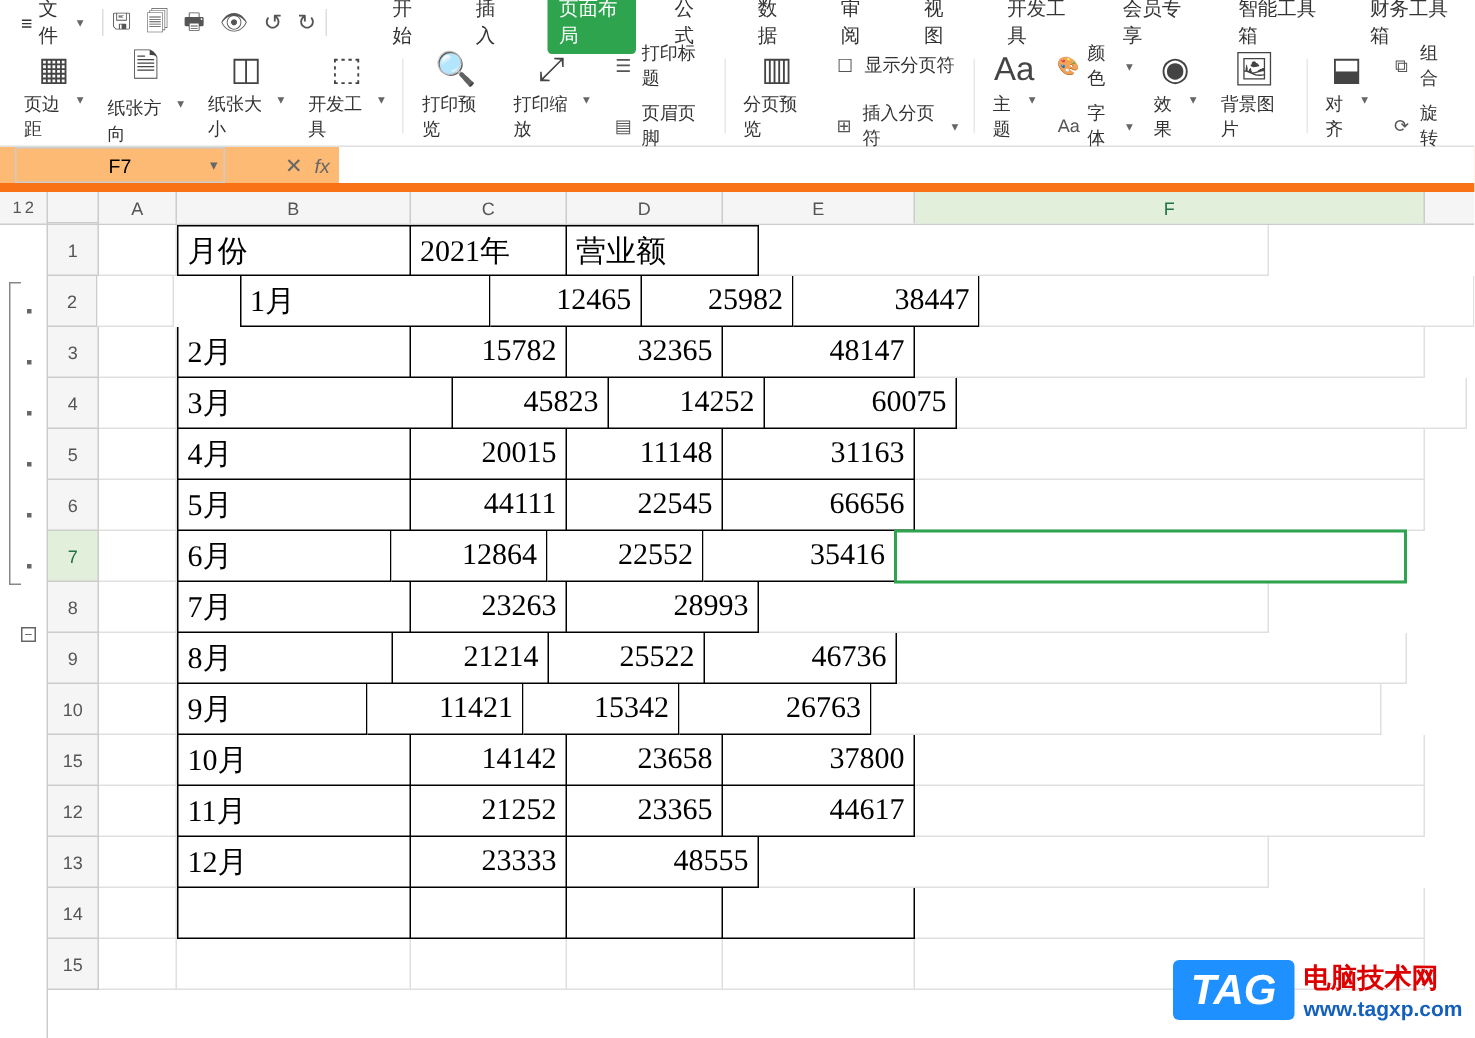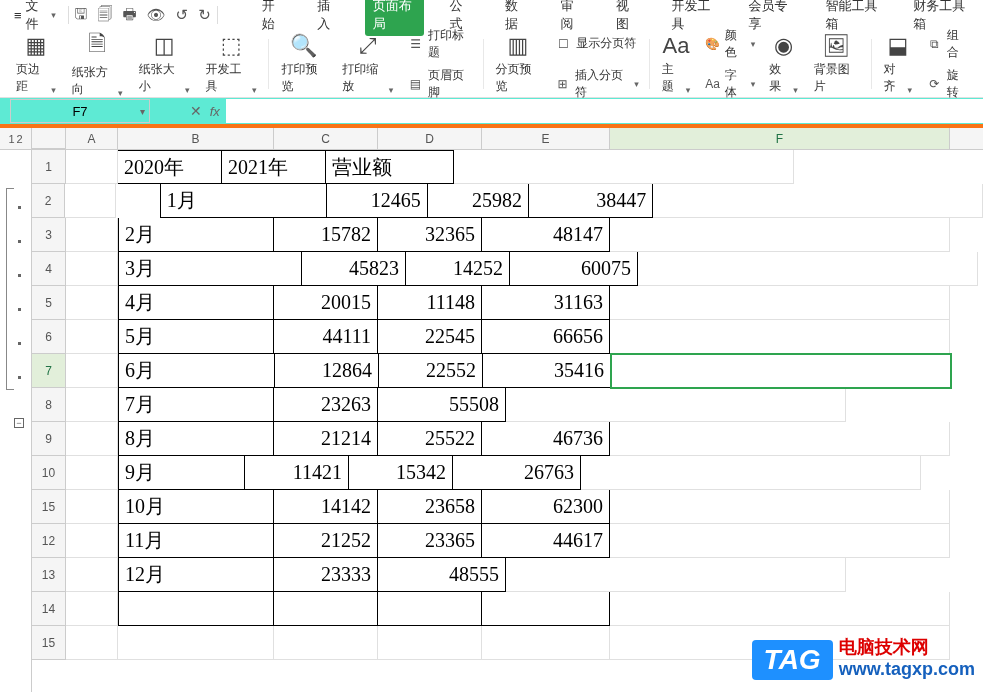--- a/index.html
+++ b/index.html
@@ -13,29 +13,29 @@
 .menubar .qat span { color: #555; font-size: 15px; cursor: pointer; }
 .menubar .tabs { display: flex; gap: 18px; margin-left: 30px; align-items: center; }
 .menubar .tab { font-size: 13px; color: #333; cursor: pointer; padding: 4px 8px; }
 .menubar .tab.active { background: #2ea44f; color: #fff; border-radius: 3px; padding: 3px 8px; }
 
 
 .ribbon { height: 68px; border-bottom: 1px solid #e0e0e0; display: flex; align-items: center; padding: 4px 8px; font-size: 12px; color: #333; background: #fff; }
 .ribbon-group { display: flex; flex-direction: column; align-items: center; justify-content: center; padding: 0 8px; height: 100%; }
 .ribbon-group.big { flex-direction: column; }
 .ribbon-group .icon-big { font-size: 22px; color: #444; height: 32px; display: flex; align-items: center; }
-.ribbon-group .lbl { font-size: 12px; margin-top: 2px; display: flex; align-items: flex-end; gap: 2px; }
+.ribbon-group .lbl { font-size: 12px; margin-top: 2px; display: flex; align-items: flex-start; gap: 2px; }
 .ribbon-sep { width: 1px; height: 50px; background: #e8e8e8; margin: 0 4px; }
 .ribbon-stack { display: flex; flex-direction: column; gap: 6px; padding: 0 6px; }
 .ribbon-stack .row { display: flex; align-items: center; gap: 4px; font-size: 12px; }
 .ribbon-stack .row .ic { width: 18px; text-align: center; color: #555; }
 .caret { font-size: 9px; color: #666; }
 
 
-.formula-bar { height: 30px; border-bottom: 4px solid #f97316; display: flex; align-items: center; font-size: 13px; background: #5eead4; }
+.formula-bar { height: 30px; border-bottom: 6px solid #f97316; display: flex; align-items: center; font-size: 13px; background: #fdba74; }
 .name-box { width: 140px; height: 24px; border: 1px solid #ccc; margin-left: 10px; display: flex; align-items: center; justify-content: center; position: relative; font-size: 13px; }
 .name-box .dd { position: absolute; right: 4px; font-size: 10px; color: #666; }
 .fx-area { display: flex; align-items: center; gap: 8px; margin-left: 40px; color: #666; }
 .fx-input { flex: 1; height: 24px; border: none; margin-left: 6px; }
 
 
 .outline-head { position: absolute; left: 0; top: 128px; width: 32px; height: 22px; border-right: 1px solid #ccc; border-bottom: 1px solid #ccc; background: #f5f5f5; display: flex; align-items: center; justify-content: center; font-size: 11px; color: #555; gap: 2px; }
 .outline { position: absolute; left: 0; top: 150px; width: 32px; bottom: 0; background: #fff; border-right: 1px solid #ccc; }
 .outline .bracket { position: absolute; left: 6px; width: 8px; border-left: 1px solid #888; border-top: 1px solid #888; border-bottom: 1px solid #888; }
 .outline .dot { position: absolute; left: 18px; width: 3px; height: 3px; background: #666; }
@@ -57,21 +57,21 @@
 .cell.data-left { border-left: 1.5px solid #000; }
 .cell.data-top { border-top: 1.5px solid #000; }
 .cell.num { justify-content: flex-end; }
 .cell.selected { outline: 2px solid #2ea44f; outline-offset: -1px; z-index: 2; position: relative; }
 
 
 .watermark { position: absolute; right: 8px; bottom: 12px; display: flex; align-items: flex-end; gap: 6px; }
 .watermark .tag { background: #1e90ff; color: #fff; font-weight: bold; font-style: italic; font-size: 28px; padding: 4px 12px; border-radius: 4px; font-family: Arial, sans-serif; }
 .watermark .txt { display: flex; flex-direction: column; font-weight: bold; }
 .watermark .txt .l1 { color: #d00; font-size: 18px; }
-.watermark .txt .l2 { color: #1560bd; font-size: 18px; }
+.watermark .txt .l2 { color: #1560bd; font-size: 14px; }
 </style>
 </head>
 <body>
 
 <div class="menubar">
   <div class="file-btn">
     <span>≡</span>
     <span>文件</span>
     <span class="caret">▾</span>
   </div>
@@ -259,21 +259,21 @@
     <div class="col-hcell" style="width:156px">B</div>
     <div class="col-hcell" style="width:104px">C</div>
     <div class="col-hcell" style="width:104px">D</div>
     <div class="col-hcell" style="width:128px">E</div>
     <div class="col-hcell active" style="width:340px">F</div>
   </div>
   <div class="rows" id="rows-container">
       <div class="row">
         <div class="row-hcell">1</div>
         <div class="cell" style="width: 52px;"></div>
-        <div class="cell data data-top" style="width: 104px;">2020年</div>
+        <div class="cell data data-left data-top" style="width: 156px;">月份</div>
         <div class="cell data data-top" style="width: 104px;">2021年</div>
         <div class="cell data data-top" style="width: 128px;">营业额</div>
         <div class="cell" style="width: 340px;"></div>
       </div>
       <div class="row">
         <div class="row-hcell">2</div>
         <div class="cell" style="width: 52px;"></div>
         <div class="cell data data-left" style="width: 172px; margin-left: 44px;">1月</div>
         <div class="cell data num" style="width: 104px;">12465</div>
         <div class="cell data num" style="width: 104px;">25982</div>
@@ -312,59 +312,59 @@
         <div class="cell" style="width: 52px;"></div>
         <div class="cell data data-left" style="width: 156px;">5月</div>
         <div class="cell data num" style="width: 104px;">44111</div>
         <div class="cell data num" style="width: 104px;">22545</div>
         <div class="cell data num" style="width: 128px;">66656</div>
         <div class="cell" style="width: 340px;"></div>
       </div>
       <div class="row">
         <div class="row-hcell active">7</div>
         <div class="cell" style="width: 52px;"></div>
-        <div class="cell data data-left" style="width: 157px;">6月</div>
+        <div class="cell data data-left" style="width: 143px;">6月</div>
         <div class="cell data num" style="width: 104px;">12864</div>
         <div class="cell data num" style="width: 104px;">22552</div>
         <div class="cell data num" style="width: 128px;">35416</div>
         <div class="cell selected" style="width: 340px;"></div>
       </div>
       <div class="row">
         <div class="row-hcell">8</div>
         <div class="cell" style="width: 52px;"></div>
         <div class="cell data data-left" style="width: 156px;">7月</div>
         <div class="cell data num" style="width: 104px;">23263</div>
-        <div class="cell data num" style="width: 128px;">55508</div>
+        <div class="cell data num" style="width: 128px;">28993</div>
         <div class="cell" style="width: 340px;"></div>
       </div>
       <div class="row">
         <div class="row-hcell">9</div>
         <div class="cell" style="width: 52px;"></div>
-        <div class="cell data data-left" style="width: 156px;">8月</div>
+        <div class="cell data data-left" style="width: 144px;">8月</div>
         <div class="cell data num" style="width: 104px;">21214</div>
         <div class="cell data num" style="width: 104px;">25522</div>
         <div class="cell data num" style="width: 128px;">46736</div>
         <div class="cell" style="width: 340px;"></div>
       </div>
       <div class="row">
         <div class="row-hcell">10</div>
         <div class="cell" style="width: 52px;"></div>
         <div class="cell data data-left" style="width: 127px;">9月</div>
         <div class="cell data num" style="width: 104px;">11421</div>
         <div class="cell data num" style="width: 104px;">15342</div>
         <div class="cell data num" style="width: 128px;">26763</div>
         <div class="cell" style="width: 340px;"></div>
       </div>
       <div class="row">
         <div class="row-hcell">15</div>
         <div class="cell" style="width: 52px;"></div>
         <div class="cell data data-left" style="width: 156px;">10月</div>
         <div class="cell data num" style="width: 104px;">14142</div>
         <div class="cell data num" style="width: 104px;">23658</div>
-        <div class="cell data num" style="width: 128px;">62300</div>
+        <div class="cell data num" style="width: 128px;">37800</div>
         <div class="cell" style="width: 340px;"></div>
       </div>
       <div class="row">
         <div class="row-hcell">12</div>
         <div class="cell" style="width: 52px;"></div>
         <div class="cell data data-left" style="width: 156px;">11月</div>
         <div class="cell data num" style="width: 104px;">21252</div>
         <div class="cell data num" style="width: 104px;">23365</div>
         <div class="cell data num" style="width: 128px;">44617</div>
         <div class="cell" style="width: 340px;"></div>

